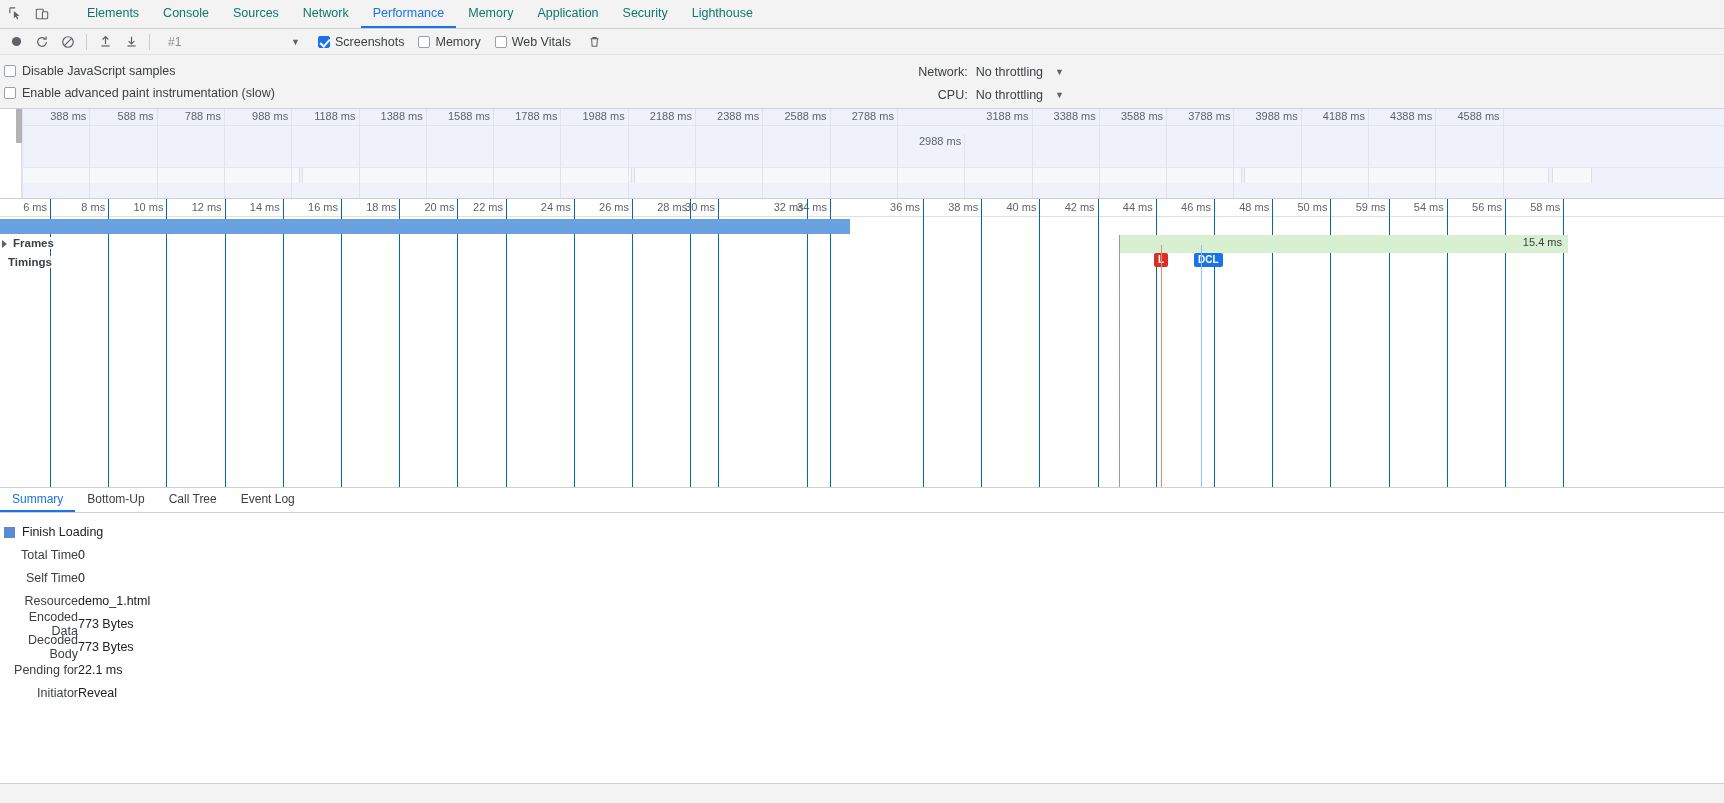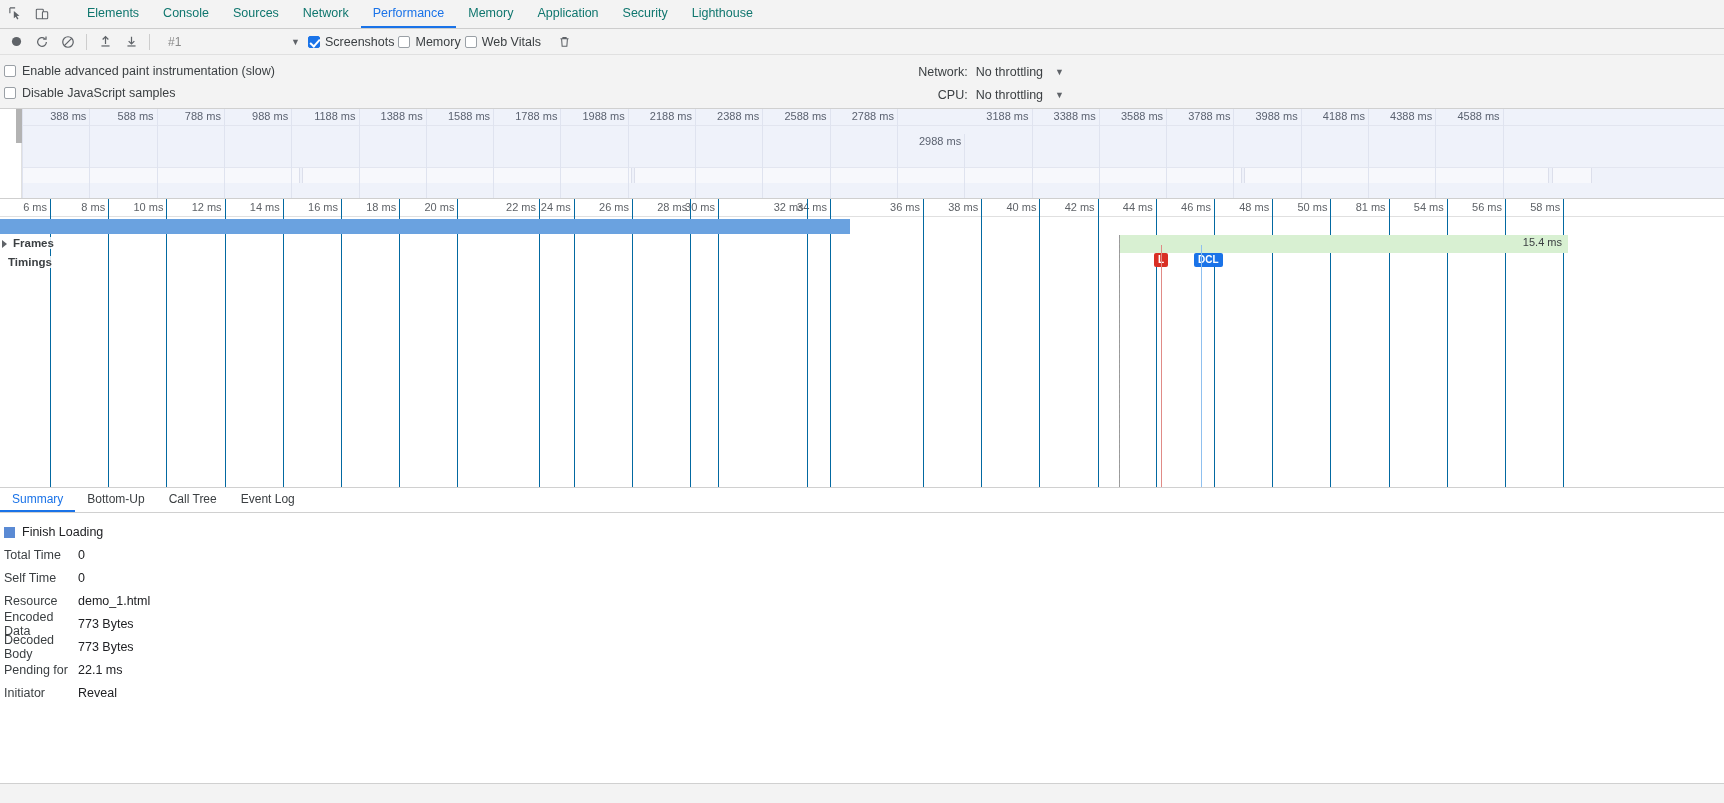--- a/index.html
+++ b/index.html
@@ -41,21 +41,21 @@
     border-bottom: 1px solid #e0e0e0; background: #f3f3f3; padding-left: 4px;
     gap: 2px;
   }
   .rt-icon { width: 24px; height: 22px; display: flex; align-items: center; justify-content: center; cursor: pointer; }
   .rt-sep { width: 1px; height: 16px; background: #cdcdcd; margin: 0 4px; }
   .profile-select {
     display: flex; align-items: center; justify-content: space-between;
     width: 140px; height: 19px; margin-left: 8px; padding: 0 4px;
     color: #8a8a8a; font-size: 12px; cursor: pointer;
   }
-  .cbgroup { display: flex; align-items: center; gap: 5px; margin-left: 2px; cursor: pointer; }
+  .cbgroup { display: flex; align-items: center; gap: 5px; margin-left: 12px; cursor: pointer; }
   .cbgroup span { font-size: 12.5px; color: #3c4043; }
   .cb {
     width: 12px; height: 12px; border: 1px solid #9aa0a6; border-radius: 2px;
     background: #fff; display: inline-block; position: relative; flex: 0 0 auto;
   }
   .cb.checked { background: #1a73e8; border-color: #1a73e8; }
   .cb.checked::after {
     content: ""; position: absolute; left: 3px; top: 0px;
     width: 4px; height: 8px; border: solid #fff; border-width: 0 2px 2px 0;
     transform: rotate(42deg);
@@ -139,21 +139,21 @@
   .vline { position: absolute; width: 1px; }
 
   
   .bottom { flex: 1 1 auto; background: #fff; position: relative; overflow: hidden; }
   .btabs { display: flex; align-items: stretch; height: 25px; border-bottom: 1px solid #d0d0d0; }
   .btab {
     display: flex; align-items: center; padding: 0 12px; font-size: 12px;
     color: #3c4043; cursor: pointer; border-bottom: 2px solid transparent;
   }
   .btab.active { color: #1a73e8; border-bottom-color: #1a73e8; }
-  .sumbody { padding: 8px 0 0 4px; }
+  .sumbody { padding: 8px 0 0 4px; text-align: right; }
   .sumtitle { display: flex; align-items: center; gap: 7px; height: 22px; font-size: 12.5px; color: #202124; }
   .swatch { width: 11px; height: 11px; background: #5a8ad4; display: inline-block; }
   .sumrow { display: flex; align-items: center; height: 23px; font-size: 12.5px; color: #3c4043; }
   .sumrow .k { width: 74px; color: #3c4043; }
   .sumrow .v { color: #202124; }
   .link { color: #1967d2; cursor: pointer; }
   .statusbar {
     position: absolute; left: 0; right: 0; bottom: 0; height: 20px;
     border-top: 1px solid #d0d0d0; background: #f3f3f3;
   }
@@ -259,25 +259,25 @@
     <div class="rt-icon" style="margin-left:10px">
       <svg width="13" height="14" viewBox="0 0 16 16">
         <path d="M3 4 h10 M6 4 V2.6 h4 V4 M4.4 4 l0.7 9.2 h5.8 L11.6 4" stroke="#5f6368" stroke-width="1.3" fill="none"></path>
       </svg>
     </div>
   </div>
 
   <div class="settings">
     <div class="setrow">
       <i class="cb"></i>
-      <span>Enable advanced paint instrumentation (slow)</span>
+      <span>Disable JavaScript samples</span>
     </div>
     <div class="setrow">
       <i class="cb"></i>
-      <span>Disable JavaScript samples</span>
+      <span>Enable advanced paint instrumentation (slow)</span>
     </div>
     <div class="throttles">
       <div class="throw">
         <span class="lbl">Network:</span>
         <span class="val">No throttling</span>
         <span class="caret">▼</span>
       </div>
       <div class="throw">
         <span class="lbl">CPU:</span>
         <span class="val">No throttling</span>
@@ -377,21 +377,21 @@
       <div class="fl-tick" style="left: 1563.2px;">
         <div class="t">58 ms</div>
       </div>
       <div class="fl-tick" style="left: 1505px;">
         <div class="t">56 ms</div>
       </div>
       <div class="fl-tick" style="left: 1446.8px;">
         <div class="t">54 ms</div>
       </div>
       <div class="fl-tick" style="left: 1388.6px;">
-        <div class="t">81 ms</div>
+        <div class="t">59 ms</div>
       </div>
       <div class="fl-tick" style="left: 1330.4px;">
         <div class="t">50 ms</div>
       </div>
       <div class="fl-tick" style="left: 1272.2px;">
         <div class="t">48 ms</div>
       </div>
       <div class="fl-tick" style="left: 1214px;">
         <div class="t">46 ms</div>
       </div>
@@ -421,21 +421,21 @@
       </div>
       <div class="fl-tick" style="left: 690.2px;">
         <div class="t">28 ms</div>
       </div>
       <div class="fl-tick" style="left: 632px;">
         <div class="t">26 ms</div>
       </div>
       <div class="fl-tick" style="left: 573.8px;">
         <div class="t">24 ms</div>
       </div>
-      <div class="fl-tick" style="left: 539px;">
+      <div class="fl-tick" style="left: 506px;">
         <div class="t">22 ms</div>
       </div>
       <div class="fl-tick" style="left: 457.4px;">
         <div class="t">20 ms</div>
       </div>
       <div class="fl-tick" style="left: 399.2px;">
         <div class="t">18 ms</div>
       </div>
       <div class="fl-tick" style="left: 341px;">
         <div class="t">16 ms</div>

